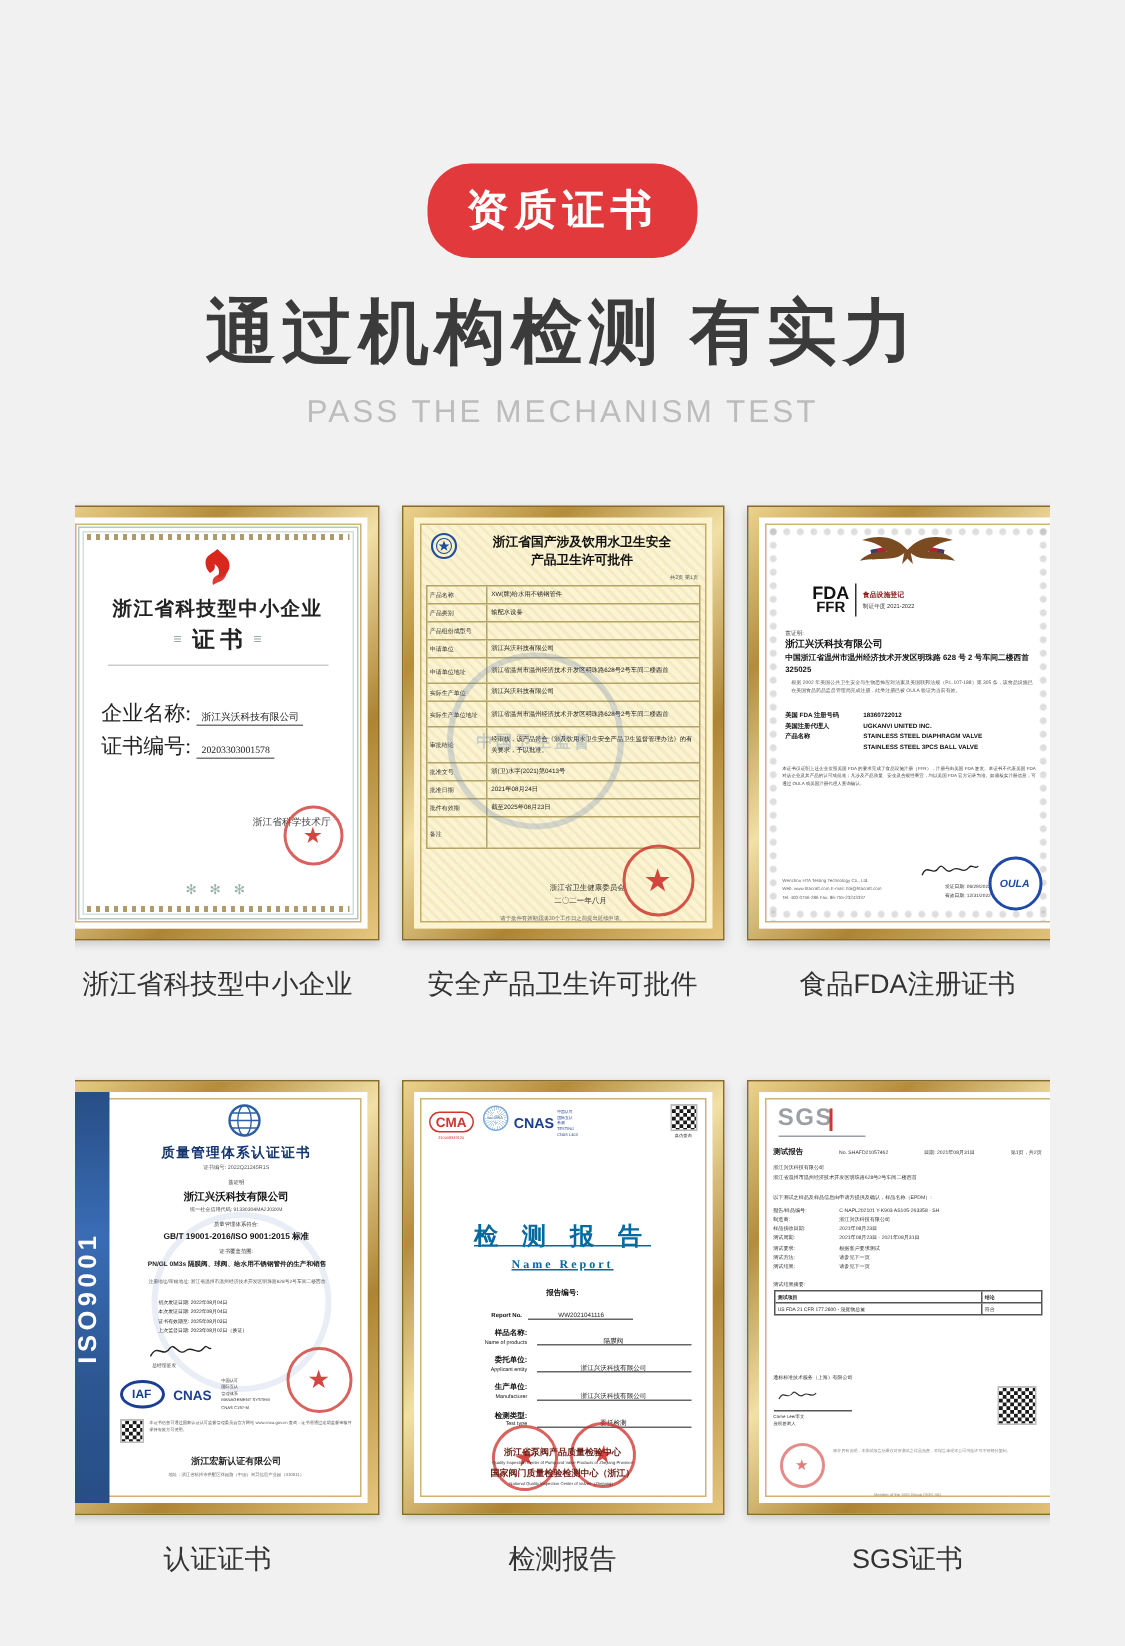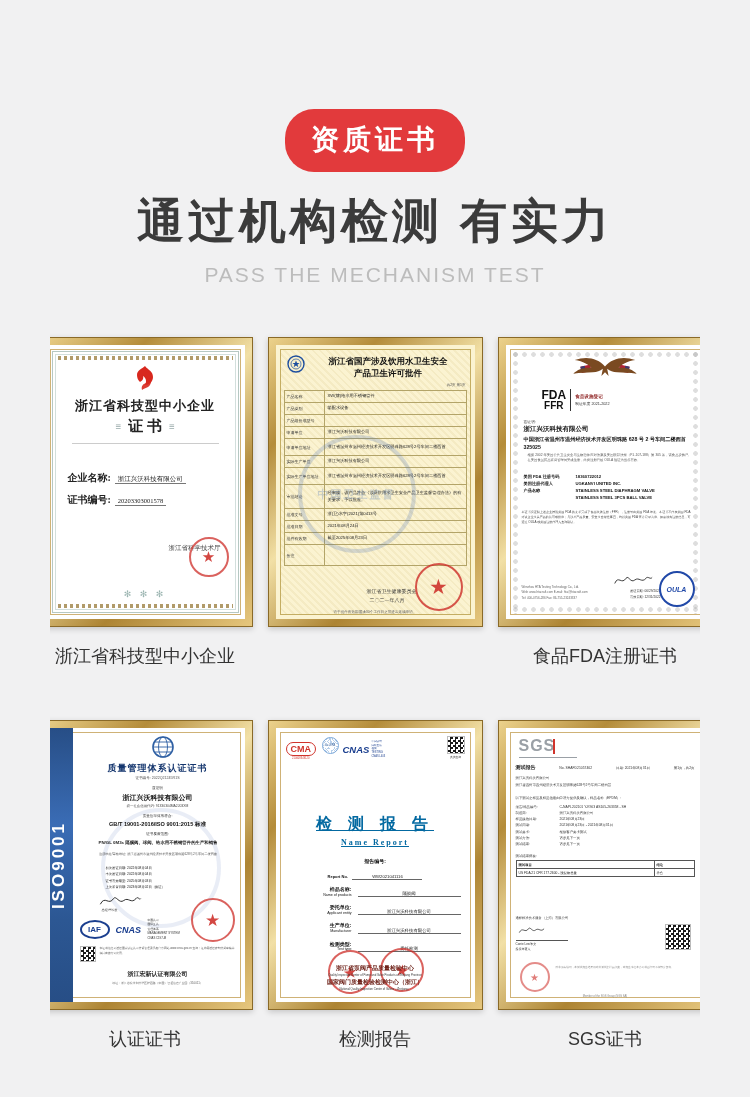--- a/index.html
+++ b/index.html
@@ -37,21 +37,21 @@
 
   
   .c1-border { border:1px solid #b6c8c3; box-shadow:inset 0 0 0 2px #fff, inset 0 0 0 3px #d2dfdc; }
   .deco-strip { height:4px; background:repeating-linear-gradient(90deg,#a3894f 0 3px,transparent 3px 6px); opacity:.85; }
   .c1-title { font-family:"Liberation Serif","DejaVu Serif",serif; font-weight:700; font-size:13px; color:#222;
               text-align:center; letter-spacing:1px; }
   .c1-sub { font-family:"Liberation Serif","DejaVu Serif",serif; font-weight:700; font-size:15px; color:#222;
             display:flex; align-items:center; justify-content:center; gap:7px; }
   .c1-sub .bars { color:#9aa; font-size:10px; }
   .c1-field { font-family:"Liberation Serif","DejaVu Serif",serif; color:#222; }
-  .c1-field .lb { font-weight:700; font-size:10px; }
+  .c1-field .lb { font-weight:400; font-size:14px; }
   .c1-field .vl { font-size:6.5px; border-bottom:1px solid #777; padding:0 3px 1px; }
   .flourish { color:#9ab4b0; font-size:9px; letter-spacing:3px; }
 
   
   .wtable { border:1px solid #b3a468; }
   .wrow { display:flex; border-bottom:1px solid #b3a468; }
   .wrow:last-child { border-bottom:none; }
   .wlb { width:40px; border-right:1px solid #b3a468; padding:2px; font-size:4px; color:#333; display:flex; align-items:center; }
   .wvl { flex:1; padding:2px 3px; font-size:4.2px; color:#222; display:flex; align-items:center; line-height:1.5; }
   .wm { border-radius:50%; border:4px solid rgba(70,110,180,.22); display:flex; align-items:center; justify-content:center;
@@ -70,21 +70,21 @@
   
   .iso-band { background:linear-gradient(180deg,#274e86,#3a6cb5 35%,#2c5793 70%,#274e86); display:flex; align-items:center; justify-content:center; }
   .iso-band span { writing-mode:vertical-rl; transform:rotate(180deg); color:#fff; font-weight:700; font-size:17px; letter-spacing:3px; }
   .oval { border-radius:50%; border:2px solid #1b3f8f; color:#1b3f8f; font-weight:700; display:flex; align-items:center; justify-content:center; }
 
   
   .cma { color:#d0342c; font-weight:700; font-size:9px; border:1.2px solid #d0342c; border-radius:7px; padding:1px 4px; }
   .ilac { border-radius:50%; border:1px solid #7aa7d9; background:repeating-conic-gradient(rgba(122,167,217,.55) 0 5deg, transparent 5deg 14deg);
           display:flex; align-items:center; justify-content:center; }
   .ilac em { font-style:normal; font-size:2.6px; color:#35609c; background:rgba(255,255,255,.85); padding:0 1px; }
-  .cnas-word { color:#1b3f8f; font-weight:700; font-style:italic; }
+  .cnas-word { color:#1b3f8f; font-weight:700; }
   .tr-title { font-family:"Liberation Serif","DejaVu Serif",serif; font-weight:700; color:#0369a1;text-decoration:underline; }
 
   
   .sgs-logo { color:#9aa0a6; font-weight:700; font-size:16px; letter-spacing:1px; }
   .sgs-row { display:flex; font-size:3.4px; color:#333; line-height:1.8; }
   .sgs-row .k { width:44px; }
   .stable { border:1px solid #555; font-size:3.3px; color:#222; }
   .stable .hd { display:flex; border-bottom:1px solid #555; font-weight:700; }
   .stable .rw { display:flex; }
   .stable .ca { width:138px; padding:1.5px 2px; border-right:1px solid #555; }
@@ -205,20 +205,21 @@
           </div>
           <div class="a" style="right:58px;top:243px;font-size:5px;color:#333;text-align:right;">浙江省卫生健康委员会</div>
           <div class="a" style="right:70px;top:252px;font-size:5px;color:#333;text-align:right;">二〇二一年八月</div>
           <div class="stamp a" style="width:48px;height:48px;right:12px;top:218px;border-color:rgba(205,45,40,.8);">
             <span class="star" style="font-size:21px;">★</span>
           </div>
           <div class="a" style="left:0;right:0;bottom:5px;text-align:center;font-size:3.6px;color:#666;">请于批件有效期届满30个工作日之前提出延续申请。</div>
         </div>
       </div>
       <div class="caption">
+        <span>安全产品卫生许可批件</span>
       </div>
     </div>
 
     <div class="cell">
       <div class="frame">
         <div class="paper">
           <div class="lace-v a" style="left:5px;top:5px;bottom:5px;"></div>
           <div class="lace-v a" style="right:5px;top:5px;bottom:5px;"></div>
           <div class="lace-h a" style="left:5px;right:5px;top:5px;"></div>
           <div class="lace-h a" style="left:5px;right:5px;bottom:5px;"></div>

